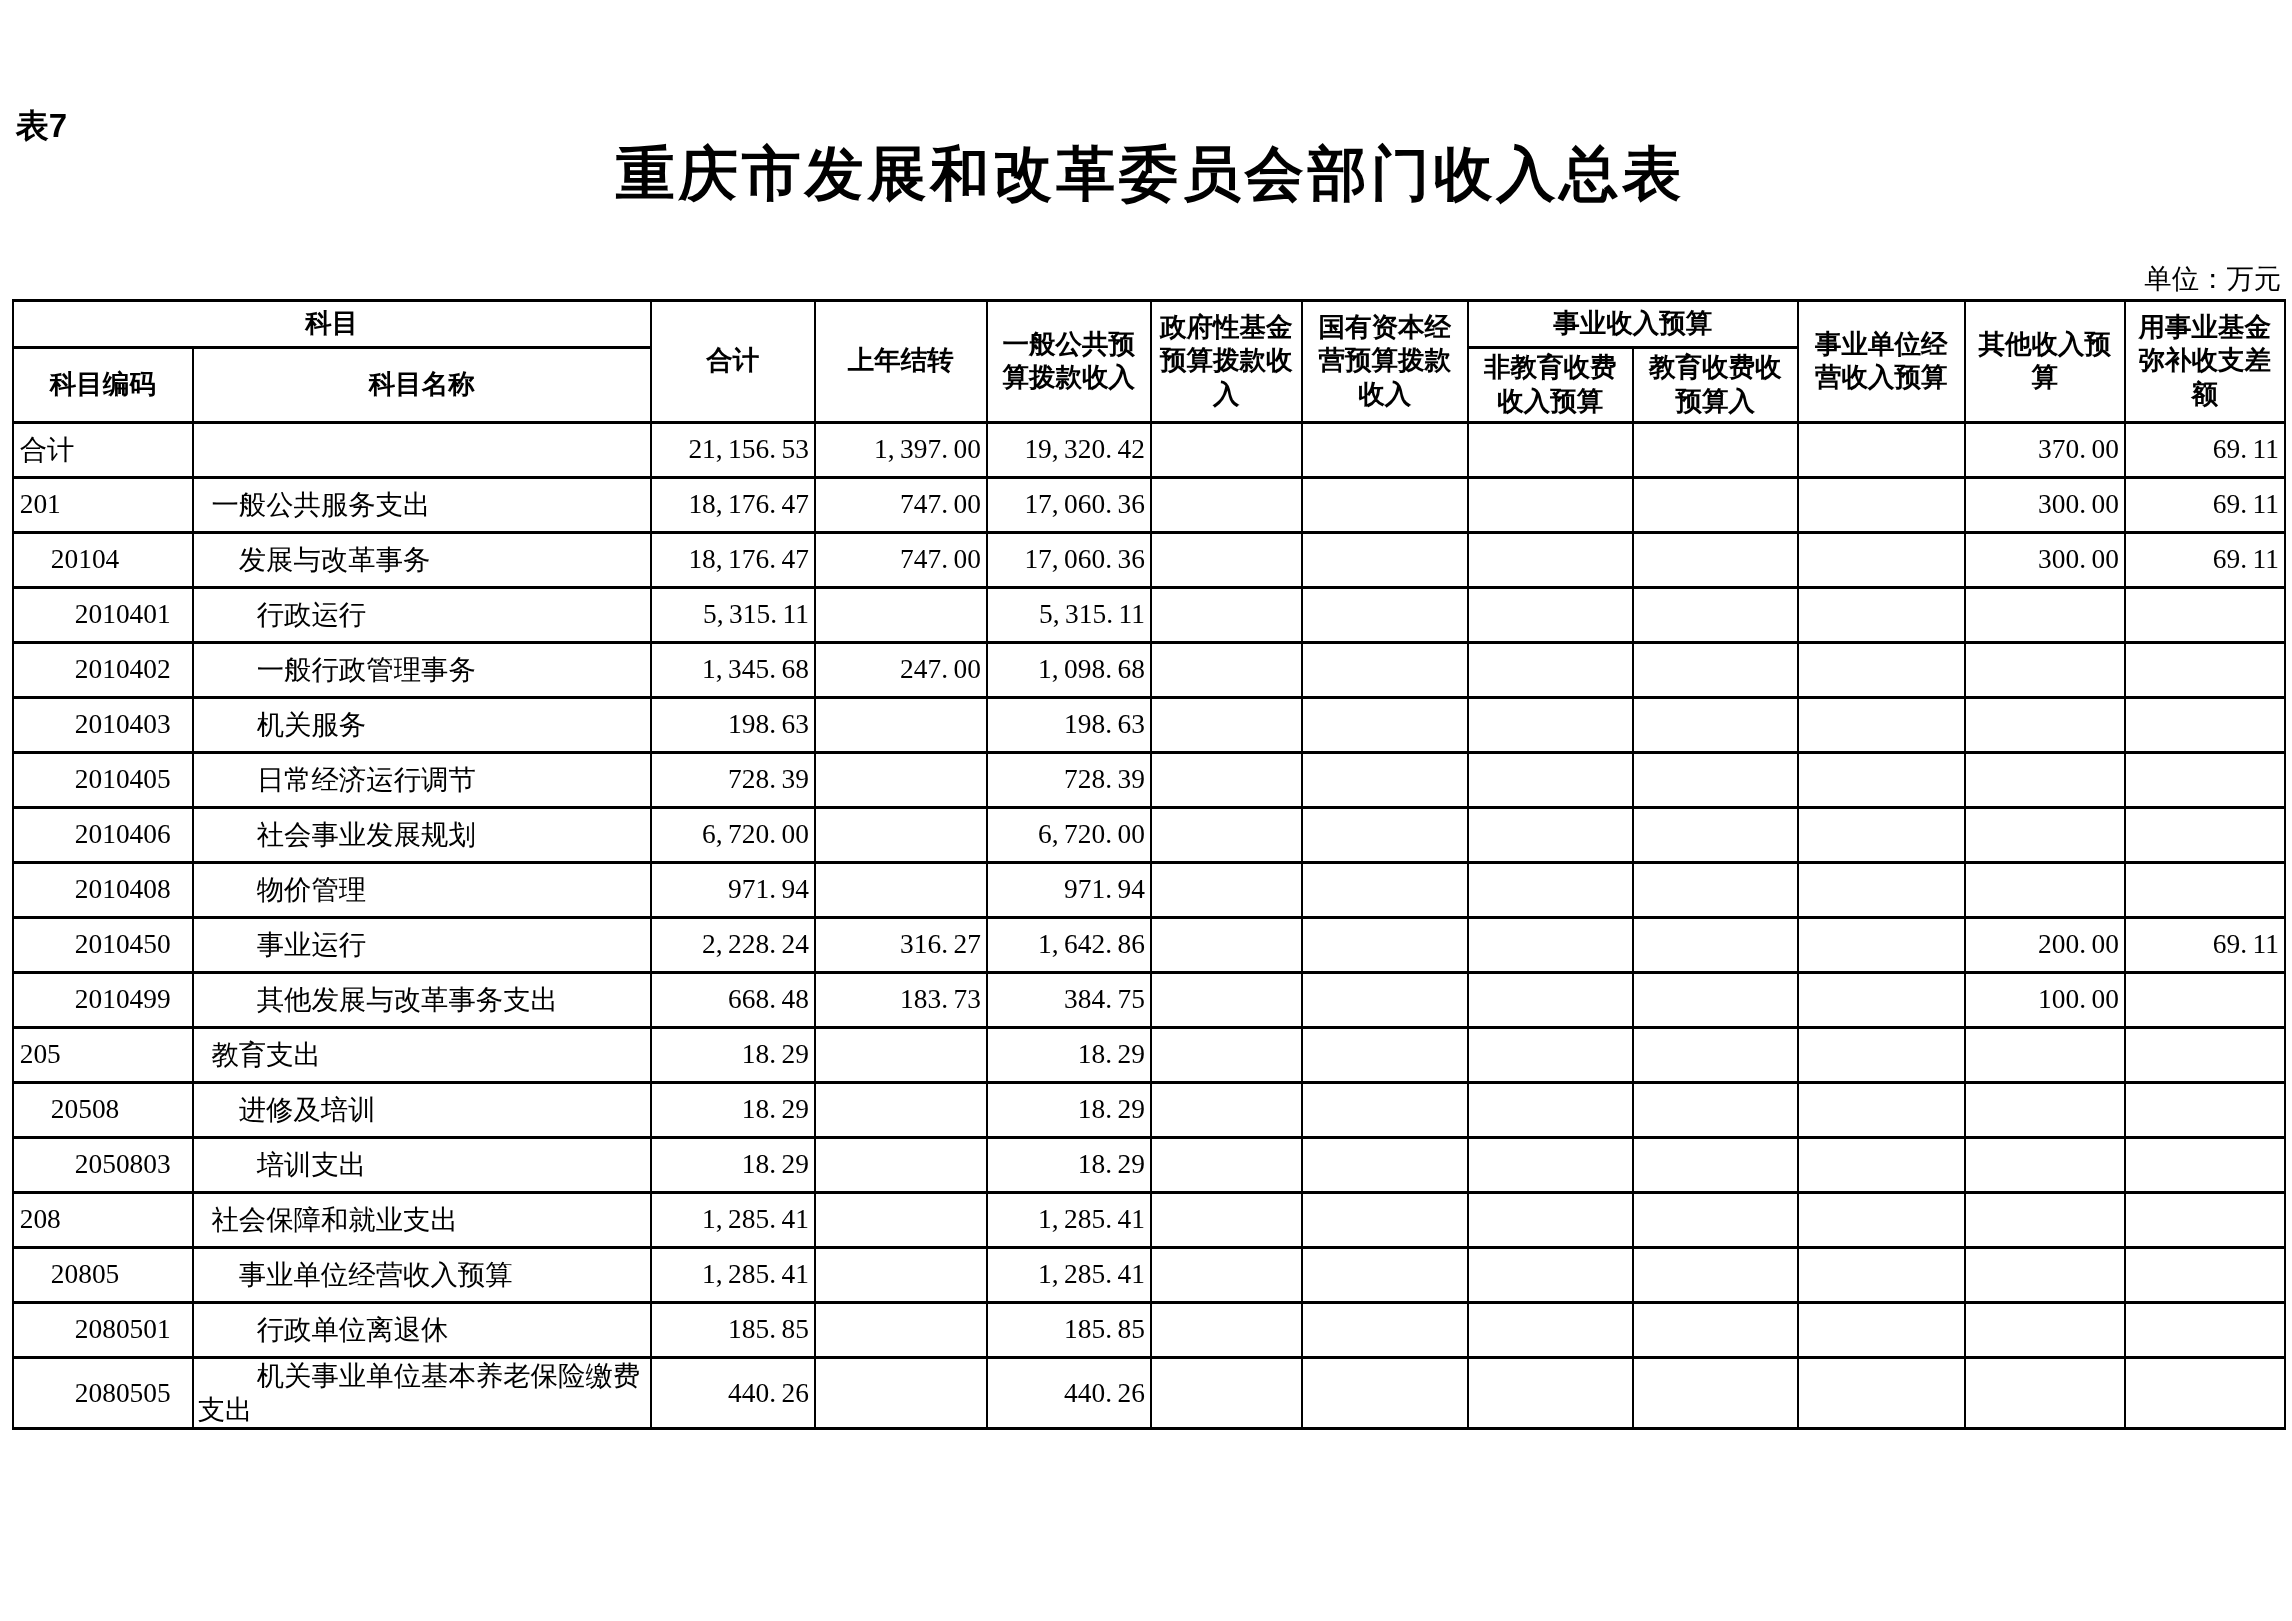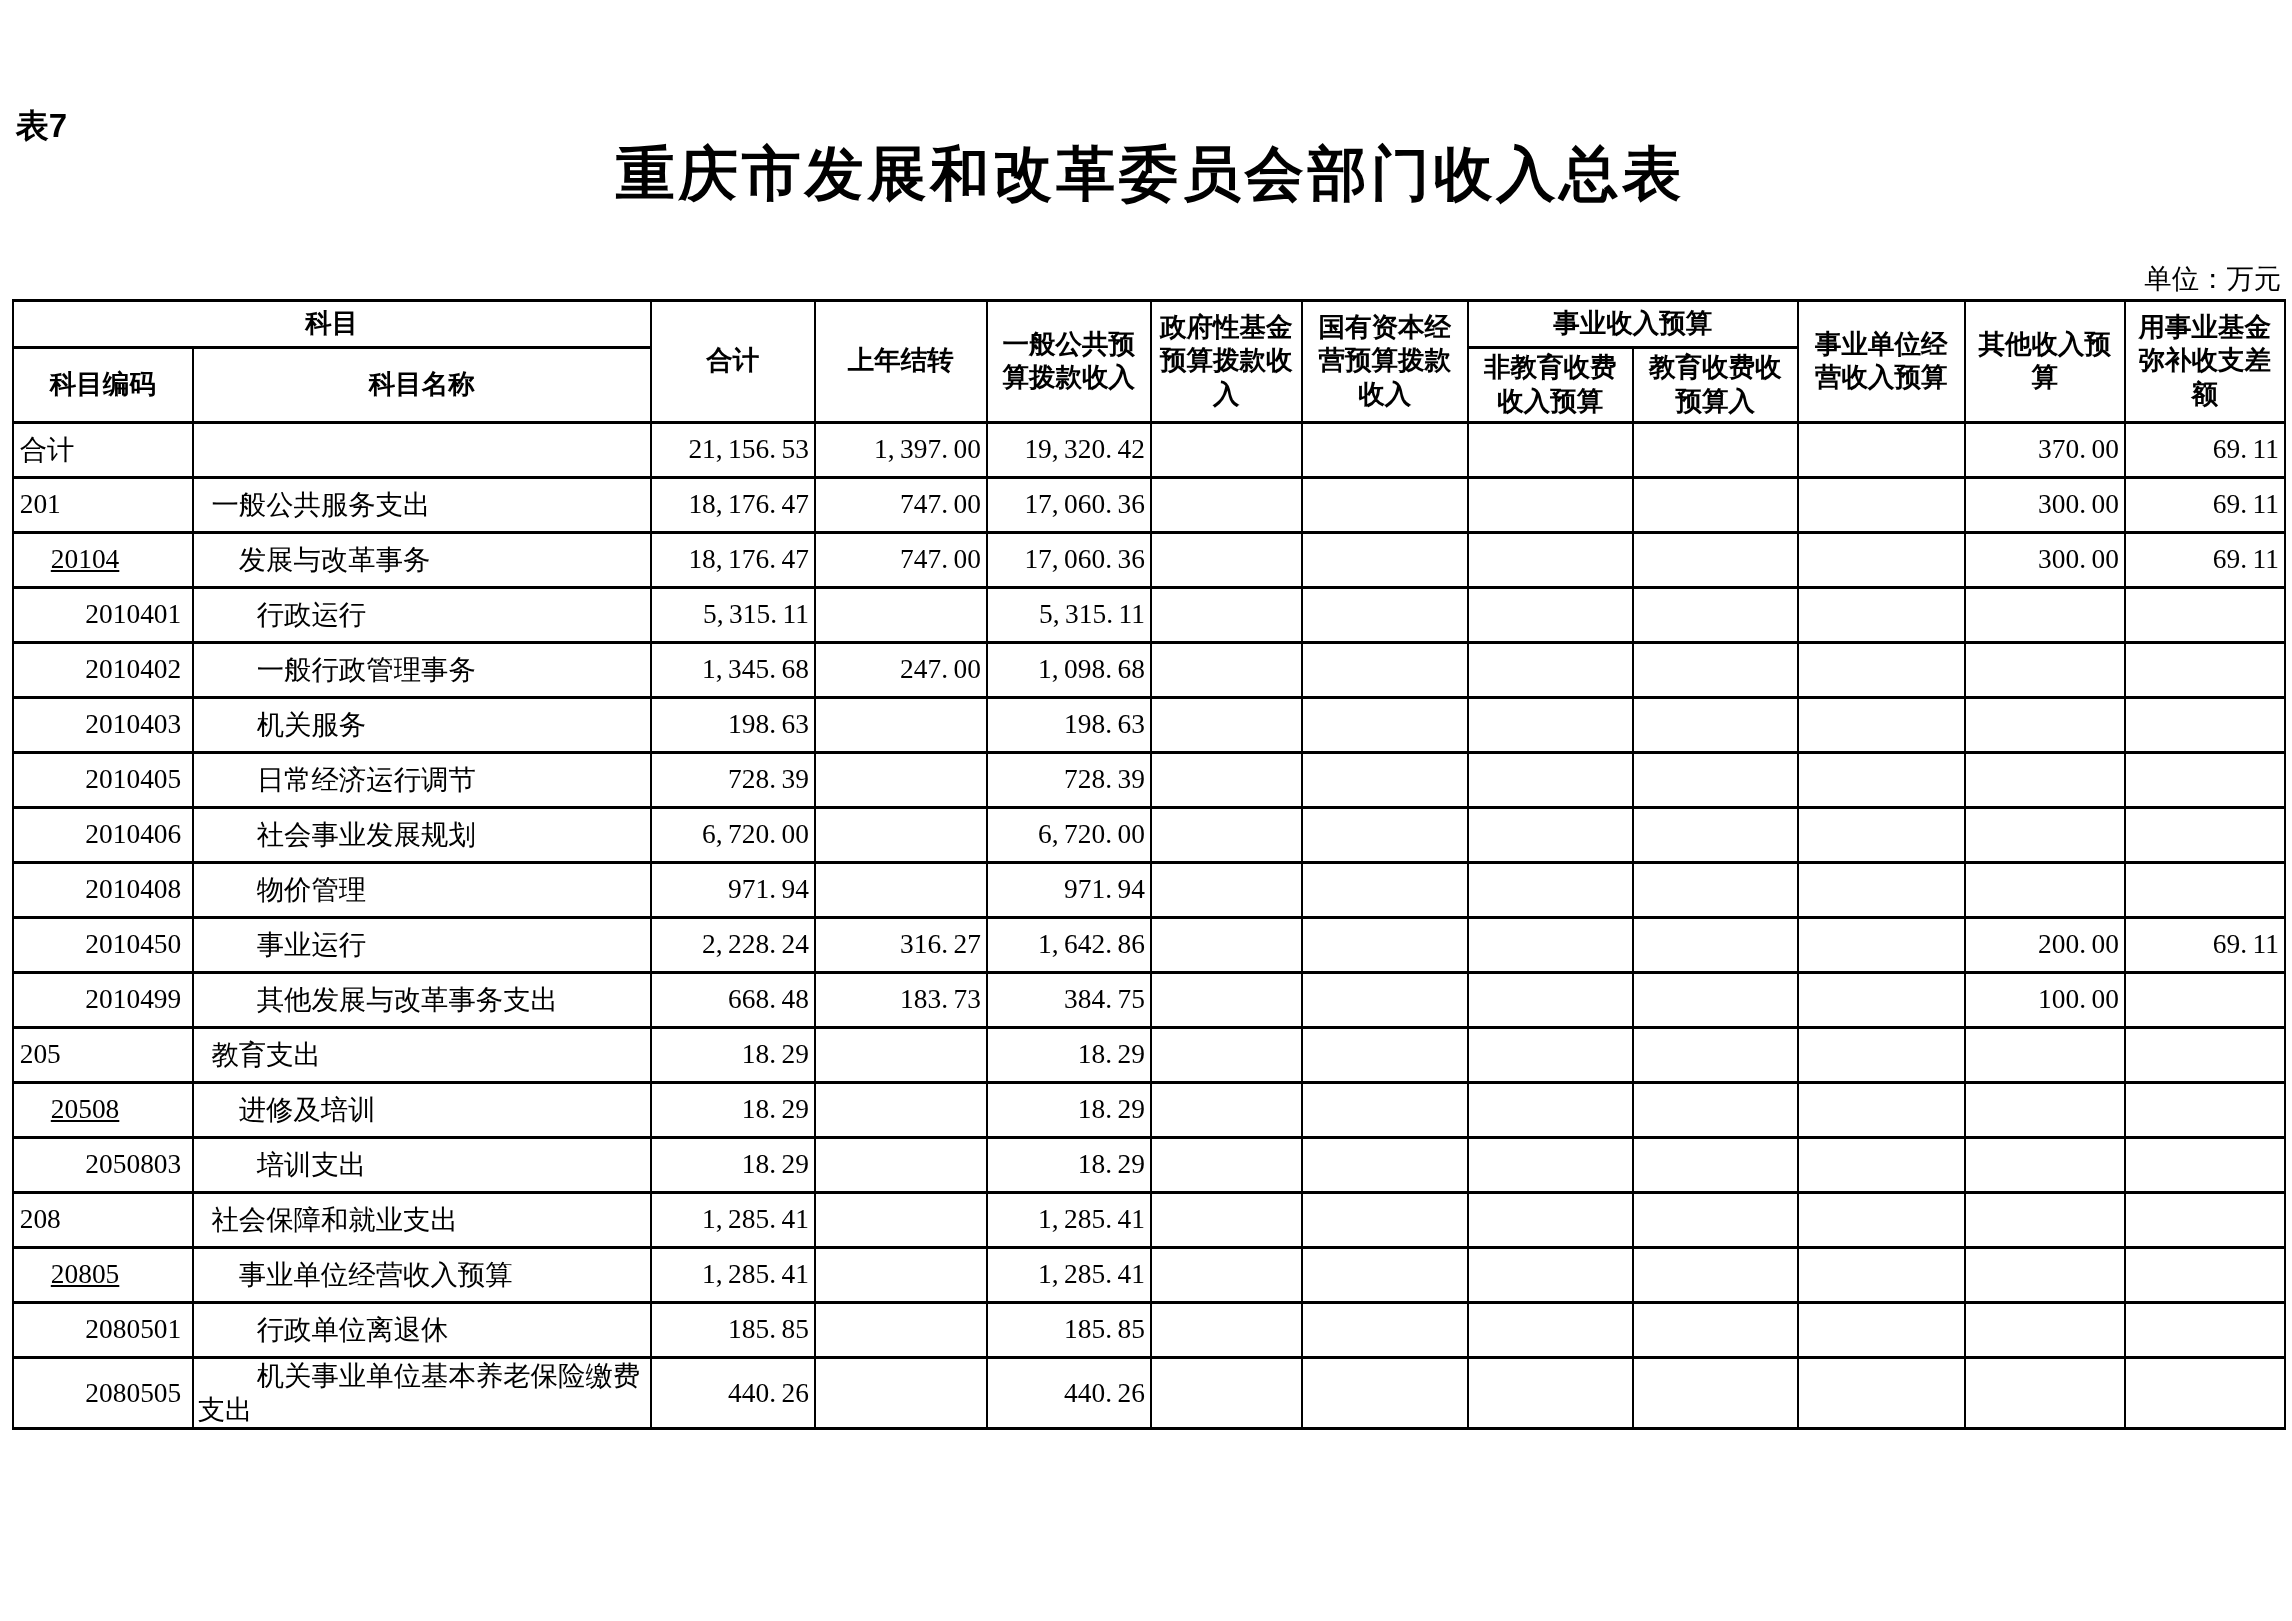--- a/index.html
+++ b/index.html
@@ -41,22 +41,22 @@
     text-align: center; vertical-align: middle;
     padding: 2px 3.9px;
   }
   tr.h1 { height: 47px; }
   tr.h2 { height: 71px; }
   tr.data-row { height: 55px; }
   td { font-size: 27.4px; vertical-align: middle; }
   td.num { text-align: right; padding-right: 4.9px; white-space: nowrap; }
   td.code { text-align: left; white-space: nowrap; }
   td.code.lvl0 { padding-left: 5.9px; }
-  td.code.lvl1 { padding-left: 37px; text-decoration: underline; }
-  td.code.lvl2 { padding-left: 61px; text-align: center; }
+  td.code.lvl1 { padding-left: 37px; }
+  td.code.lvl2 { padding-left: 61px; }
   td.name { text-align: left; padding: 0 3.9px; line-height: 1.25; }
   td.name.lvl0 { text-indent: 13.7px; margin-top: 37px; }
   td.name.lvl1 { text-indent: 41px; }
   td.name.lvl2 { text-indent: 59px; }
 </style>
 </head>
 <body>
 
 <div class="table-label">表7</div>
 <h1 class="page-title">重庆市发展和改革委员会部门收入总表</h1>

